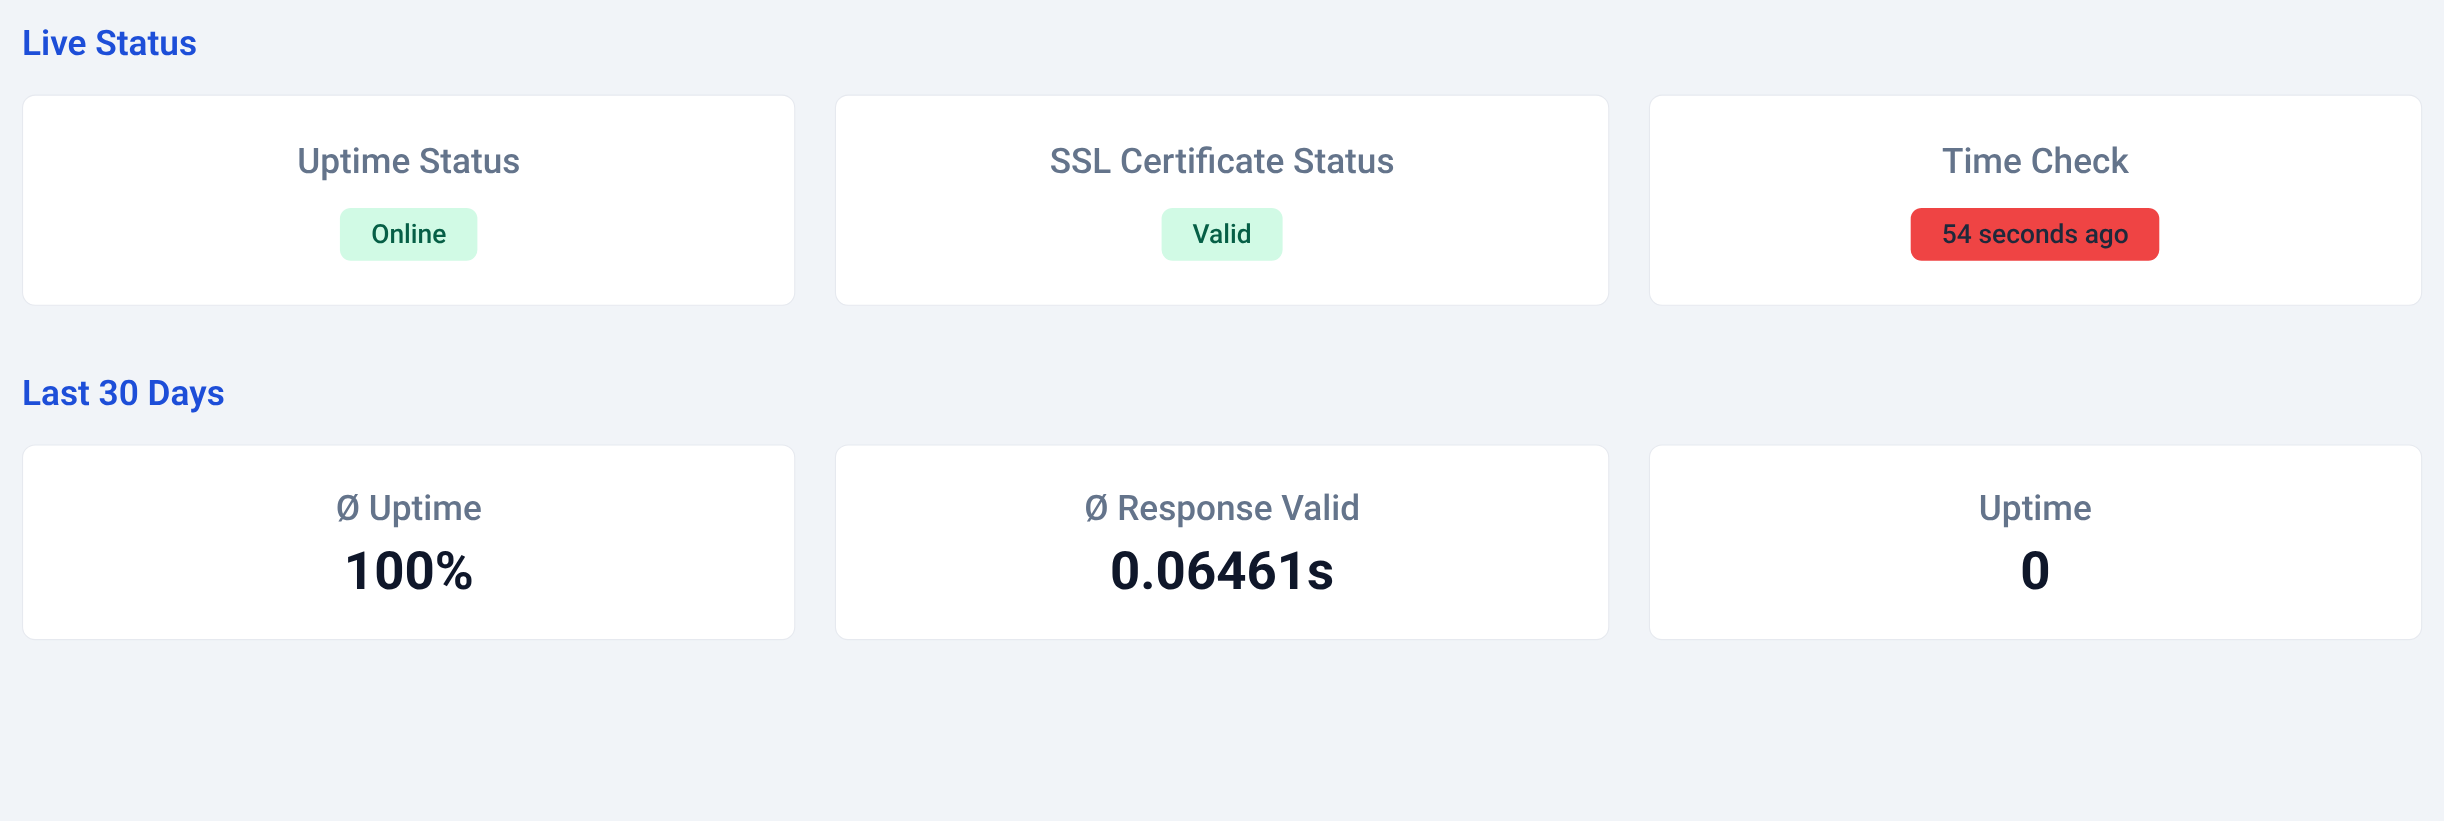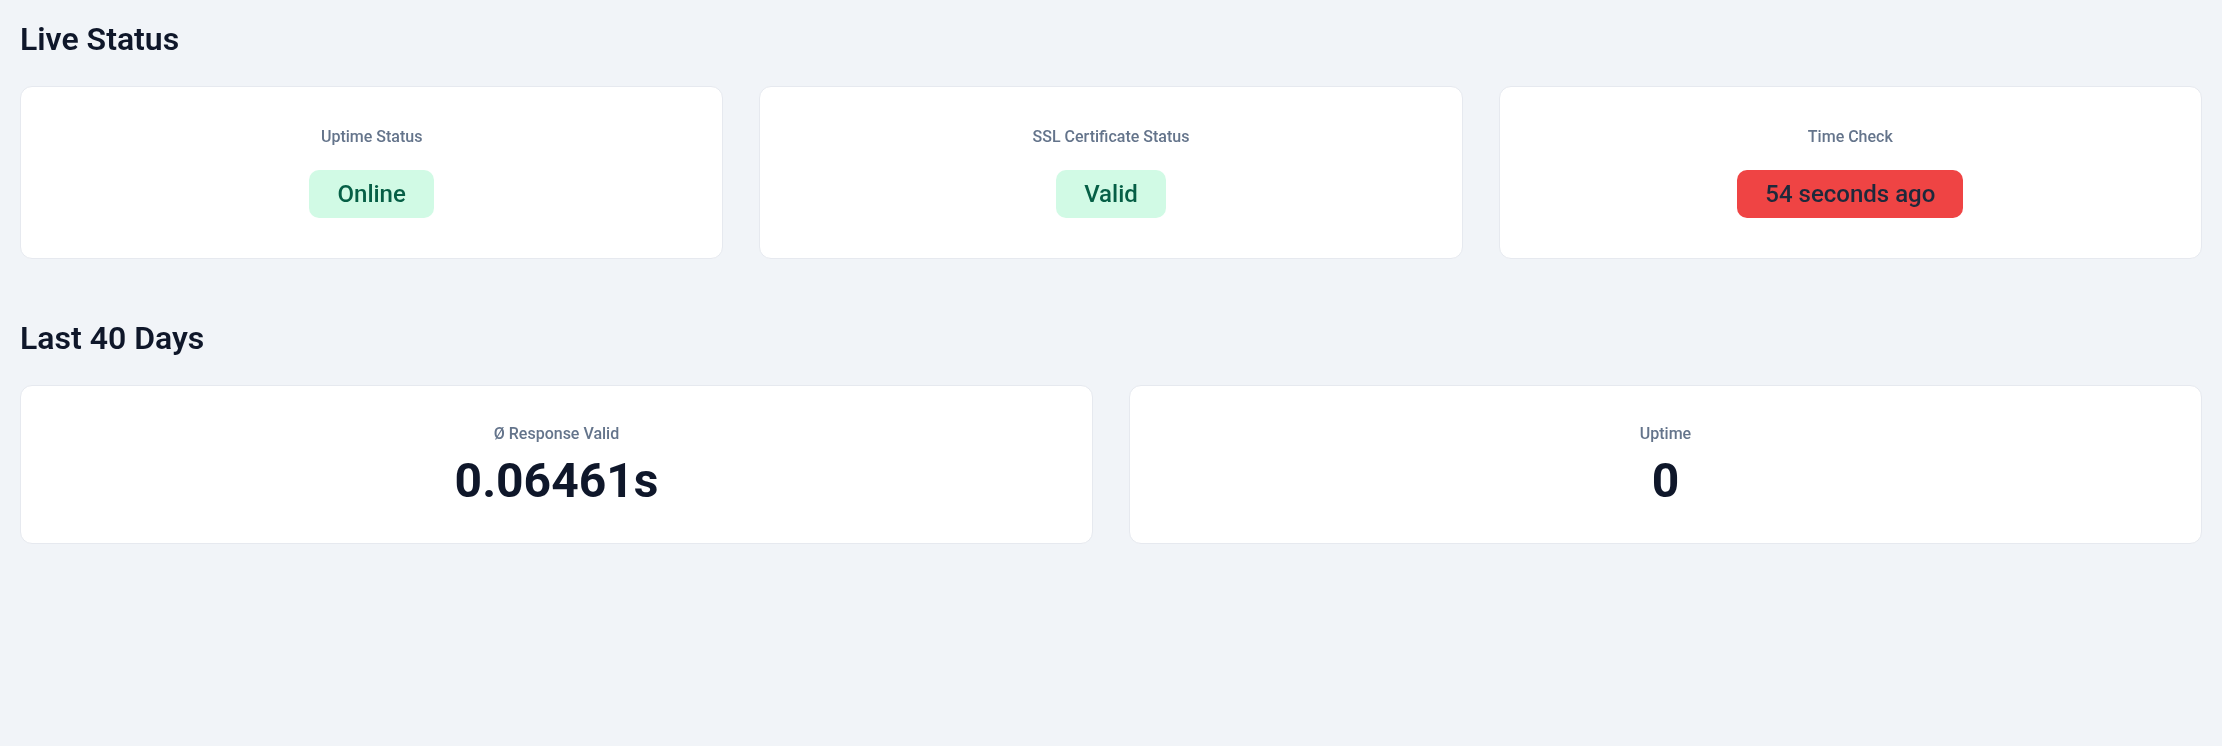--- a/index.html
+++ b/index.html
@@ -11,21 +11,21 @@
     body {
       font-family: -apple-system, BlinkMacSystemFont, 'Segoe UI', Roboto, Helvetica, Arial, sans-serif;
       background-color: #f1f4f8;
       padding: 20px;
       width: 2222px;
     }
     
     .section-title {
       font-size: 32px;
       font-weight: 600;
-      color: #0f172a;
+      color: #1d4ed8;
       margin-bottom: 28px;
     }
     
     .section-title.second {
       margin-top: 60px;
     }
     
     .card-row {
       display: flex;
       gap: 36px;
@@ -37,21 +37,21 @@
       border-radius: 12px;
       flex: 1;
       padding: 40px 20px;
       display: flex;
       flex-direction: column;
       align-items: center;
       justify-content: center;
     }
     
     .card-label {
-      font-size: 16px;
+      font-size: 32px;
       font-weight: 500;
       color: #64748b;
       margin-bottom: 24px;
     }
     
     .badge {
       display: inline-block;
       padding: 10px 28px;
       border-radius: 10px;
       font-size: 24px;
@@ -98,23 +98,27 @@
     <div class="card-label">SSL Certificate Status</div>
     <div class="badge badge-green">Valid</div>
   </div>
 
   <div class="card">
     <div class="card-label">Time Check</div>
     <div class="badge badge-gray">54 seconds ago</div>
   </div>
 </div>
 
-<h2 class="section-title second">Last 40 Days</h2>
+<h2 class="section-title second">Last 30 Days</h2>
 
 <div class="card-row">
+  <div class="card stats-card">
+    <div class="card-label">Ø Uptime</div>
+    <div class="card-value">100%</div>
+  </div>
 
   <div class="card stats-card">
     <div class="card-label">Ø Response Valid</div>
     <div class="card-value">0.06461s</div>
   </div>
 
   <div class="card stats-card">
     <div class="card-label">Uptime</div>
     <div class="card-value">0</div>
   </div>

